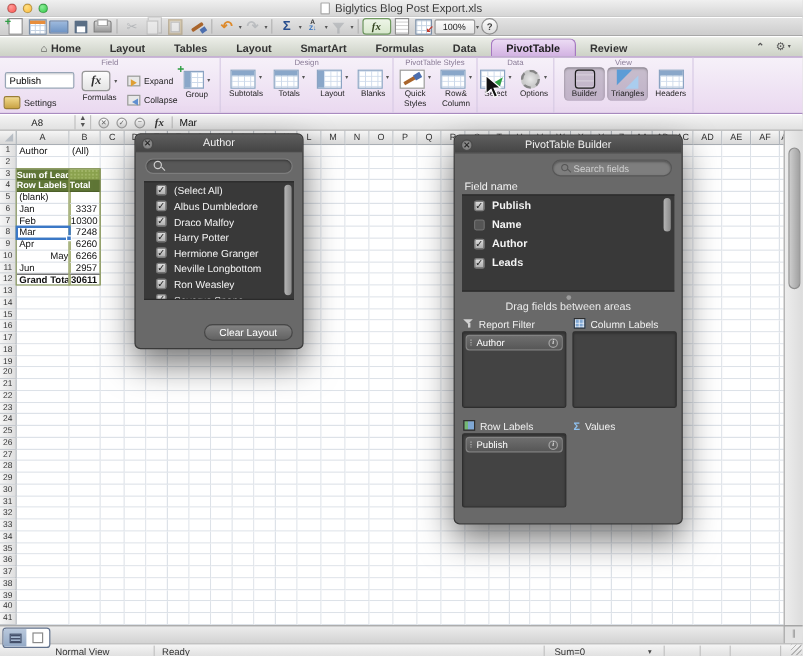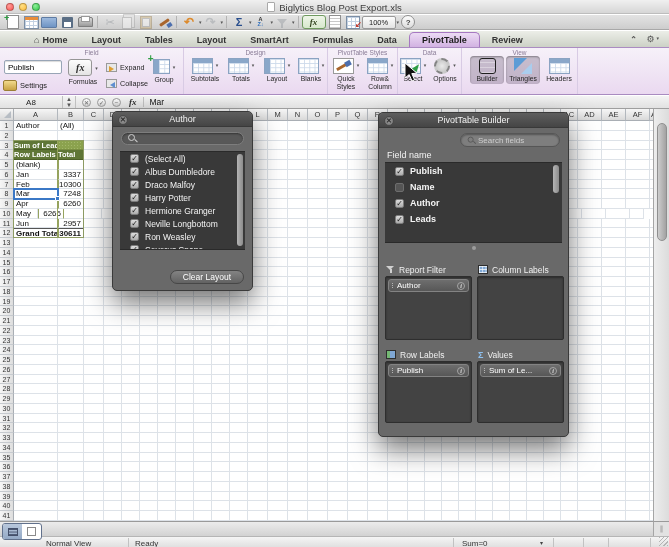--- a/index.html
+++ b/index.html
@@ -813,21 +813,21 @@
           <div class="gcell" style="width:17px;"></div>
           <div class="gcell" style="width:17px;"></div>
           <div class="gcell" style="width:17px;"></div>
           <div class="gcell" style="width:24px;"></div>
           <div class="gcell" style="width:24px;"></div>
           <div class="gcell" style="width:24px;"></div>
           <div class="gcell" style="width:14px;"></div>
         </div>
         <div class="grow">
           <div class="rh">10</div>
-          <div class="gcell tl" style="width:24px;">May</div>
+          <div class="gcell tl" style="width:44px;text-align:right;">May</div>
           <div class="gcell num vb" style="width:26px;">6266</div>
           <div class="gcell" style="width:20px;"></div>
           <div class="gcell" style="width:18px;"></div>
           <div class="gcell" style="width:18px;"></div>
           <div class="gcell" style="width:18px;"></div>
           <div class="gcell" style="width:18px;"></div>
           <div class="gcell" style="width:18px;"></div>
           <div class="gcell" style="width:18px;"></div>
           <div class="gcell" style="width:18px;"></div>
           <div class="gcell" style="width:18px;"></div>
@@ -2049,20 +2049,21 @@
           <span class="cbx">✓</span>
           <span style="font-size:9px;font-weight:bold;">Author</span>
         </div>
         <div class="dark-item" style="height:16px;">
           <span class="cbx">✓</span>
           <span style="font-size:9px;font-weight:bold;">Leads</span>
         </div>
       </div>
     <div class="dark-scroll" style="right:9px;top:52px;height:28px;"></div>
     <div class="resize-dot" style="top:133px;"></div>
+    <div class="drag-hint" style="top:137px;">Drag fields between areas</div>
     <div class="areas" id="builder-areas">
         <div style="margin-bottom:8px;">
           <div class="area-head">
             <span class="ai-filter"></span>
             <span>Report Filter</span>
           </div>
           <div class="area-box" style="height:64px;">
             <div class="pill">
               <span>Author</span>
               <span class="info">i</span>
@@ -2085,26 +2086,20 @@
             <div class="pill">
               <span>Publish</span>
               <span class="info">i</span>
             </div>
           </div>
         </div>
         <div>
           <div class="area-head">
             <span class="ai-sigma">Σ</span>
             <span>Values</span>
-          </div>
-          <div class="area-box" style="height:62px;">
-            <div class="pill">
-              <span>Sum of Le...</span>
-              <span class="info">i</span>
-            </div>
           </div>
         </div>
       </div>
   </div>
 
   <svg class="cursor-svg" width="14" height="20">
     <path d="M1,1 L1,16 L5.2,12.6 L8,19 L10.6,17.8 L7.8,11.6 L13,11.2 Z" fill="#111" stroke="#fff" stroke-width="1"></path>
   </svg>
 
   <div class="bottombar">

